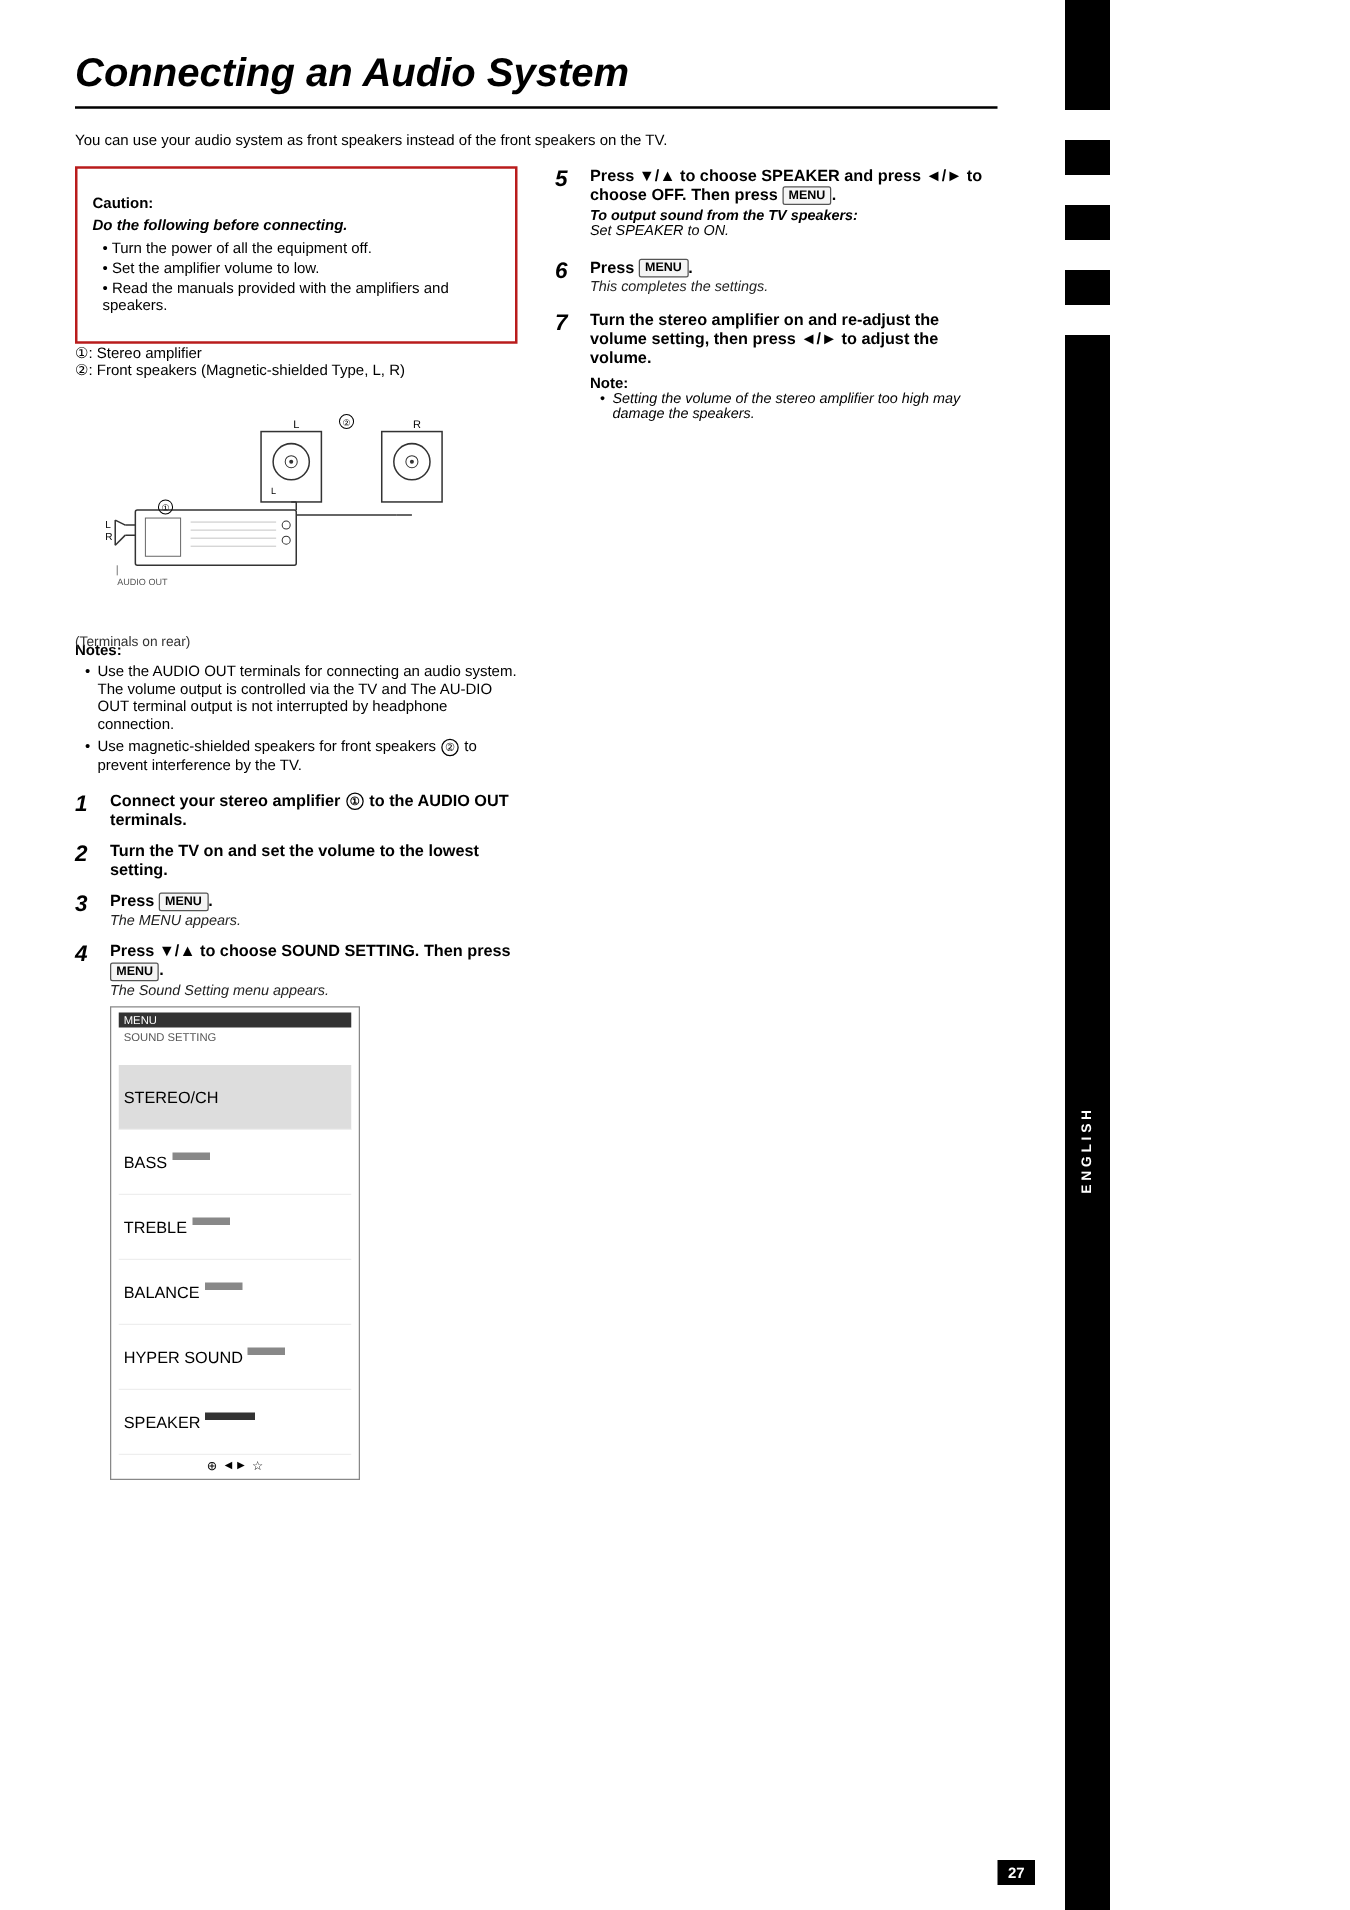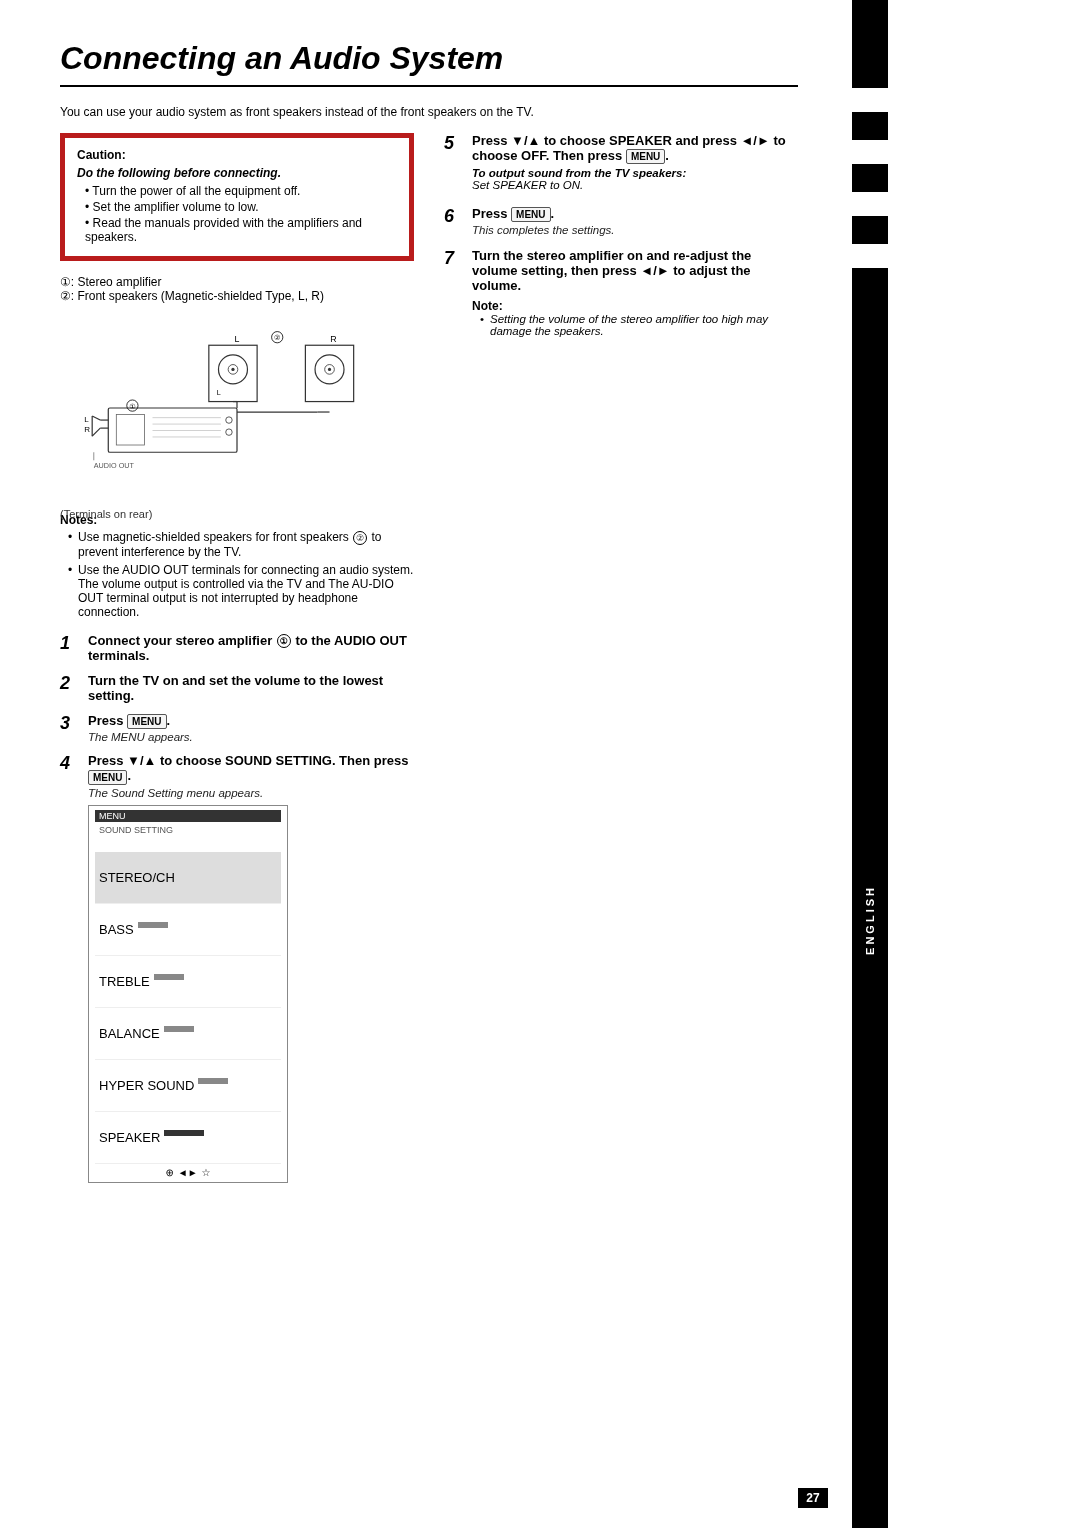--- a/index.html
+++ b/index.html
@@ -46,23 +46,22 @@
       max-width: 460px;
     }
 
     .right-col {
       flex: 1;
       max-width: 430px;
     }
 
     
     .caution-box {
-      border: 5px solid #b91c1c;
-      padding: 10px 12px;
-      margin-bottom: 14px;
+      border: 2px solid #b91c1c;
+      padding: 20px 12px;
       font-size: 12px;
     }
     .caution-title {
       font-weight: bold;
       margin-bottom: 4px;
       font-size: 12px;
     }
     .caution-subtitle {
       font-weight: bold;
       font-style: italic;
@@ -385,22 +384,22 @@
 
             <text x="42" y="175" font-size="9" fill="#555">AUDIO OUT</text>
             <line x1="42" y1="155" x2="42" y2="165" stroke="#555" stroke-width="0.8"></line>
           </svg>
           <div class="diagram-label">(Terminals on rear)</div>
         </div>
 
         <div class="notes-box">
           <div class="notes-title">Notes:</div>
           <ul class="notes-list">
+            <li>Use the AUDIO OUT terminals for connecting an audio system.<br>The volume output is controlled via the TV and The AU-DIO OUT terminal output is not interrupted by headphone connection.</li>
             <li>Use magnetic-shielded speakers for front speakers <span class="circle-num">②</span> to prevent interference by the TV.</li>
-            <li>Use the AUDIO OUT terminals for connecting an audio system.<br>The volume output is controlled via the TV and The AU-DIO OUT terminal output is not interrupted by headphone connection.</li>
           </ul>
         </div>
 
         <div class="step-item">
           <span class="step-num" style="font-size:18px;">1</span>
           <div class="step-content">
             <b>Connect your stereo amplifier <span class="circle-num">①</span> to the AUDIO OUT terminals.</b>
           </div>
         </div>
 

